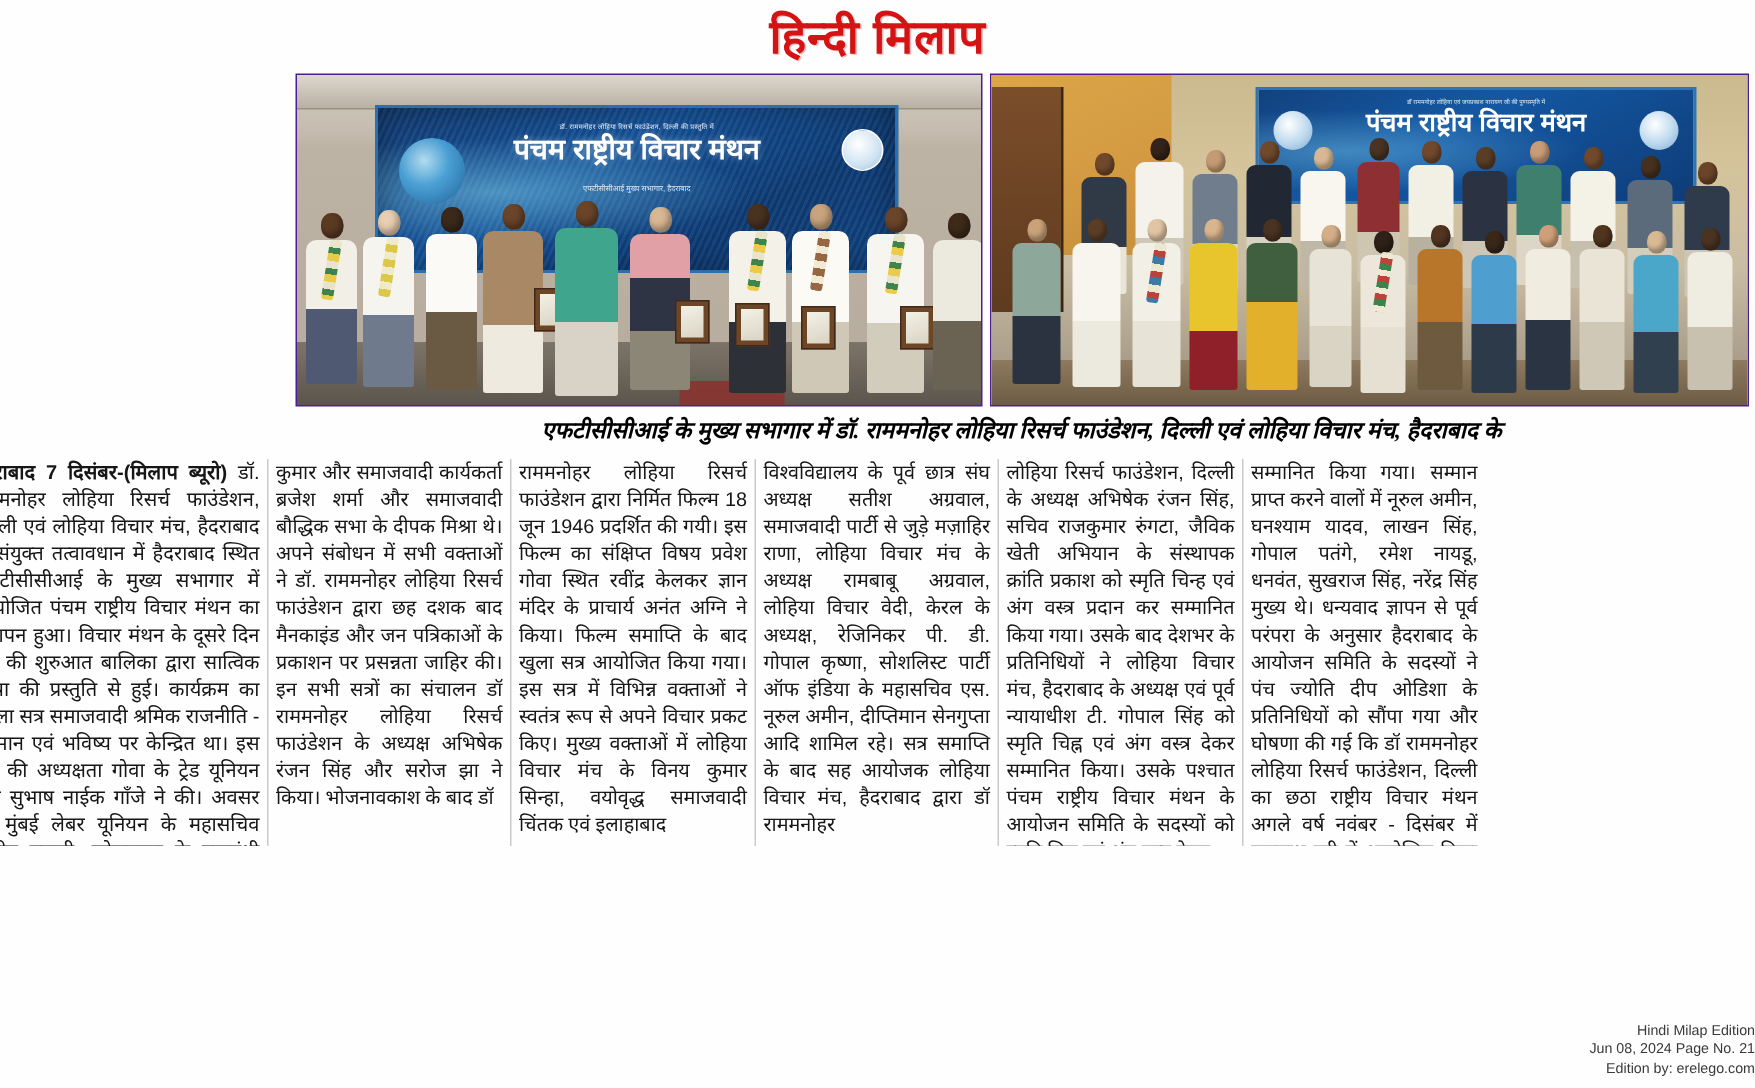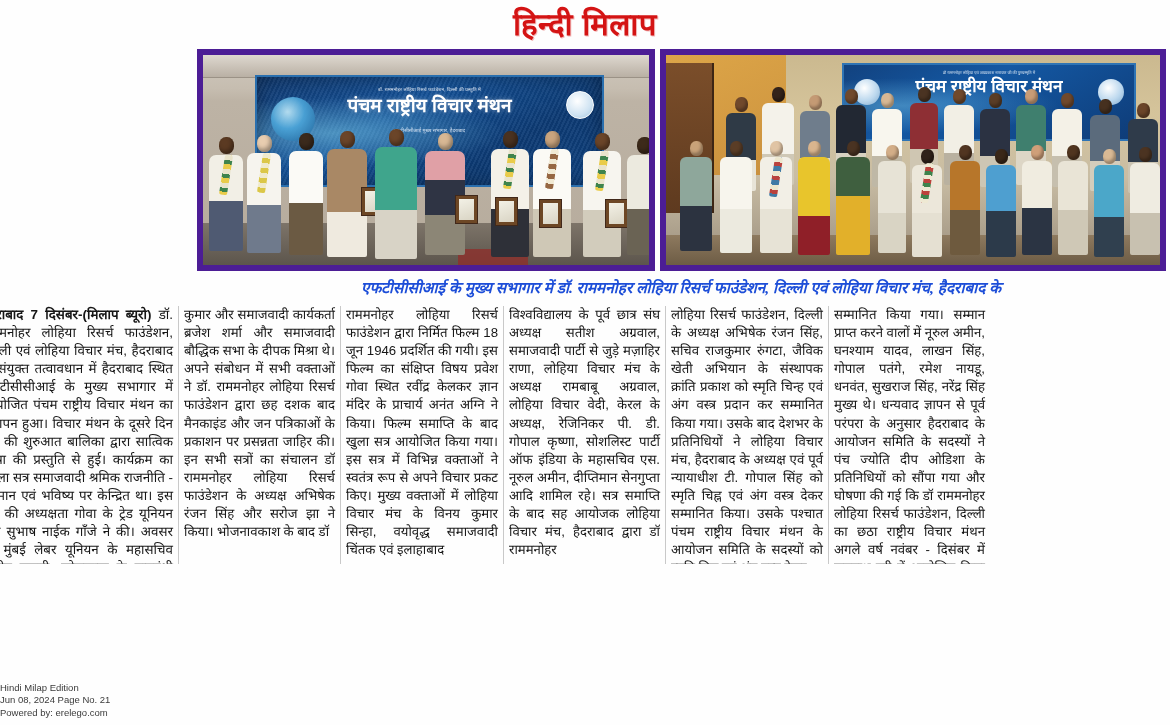--- a/index.html
+++ b/index.html
@@ -53,21 +53,21 @@
   .media-row{
     display:flex;
     gap:5px;
     padding:0 0 0 197px;
     height:222px;
     box-sizing:border-box;
   }
   .photo{
     position:relative;
     overflow:hidden;
-    border:6px solid #4c1d95;
+    border:1px solid #4c1d95;
     box-sizing:border-box;
     flex:0 0 auto;
     padding-left:40px;
   }
   .photo-left{width:458px;height:222px;}
   .photo-right{width:506px;height:222px;}
 
   
   .hall{
     position:absolute;inset:0;
@@ -199,21 +199,21 @@
   .caption{
     padding:6px 8px 6px 200px;
     text-align:center;
   }
   .caption-text{
     font-family:"Liberation Serif", serif;
     font-style:italic;
     font-weight:bold;
     font-size:15.4px;
     line-height:21px;
-    color:#1d4ed8;
+    color:#000000;
     display:block;
   }
 
   
   .body-cols{
     display:flex;
     padding:0;
     margin-top:2px;
     height:258px;
     overflow:hidden;
@@ -241,21 +241,21 @@
     text-justify:inter-word;
     word-spacing:-0.2px;
   }
   .col-0 p{font-size:13.4px;}
   .dateline{font-weight:bold;}
 
   
   .footer{
     position:absolute;
     left:0;bottom:6px;width:100%;
-    text-align:left;
+    text-align:right;
     font-family:"Liberation Sans", sans-serif;
     font-size:9.5px;
     line-height:12.5px;
     color:#3a3a3a;
   }
   .footer div{display:block;}
 </style>
 </head>
 <body>
 
@@ -472,16 +472,16 @@
       <p>लोहिया रिसर्च फाउंडेशन, दिल्ली के अध्यक्ष अभिषेक रंजन सिंह, सचिव राजकुमार रुंगटा, जैविक खेती अभियान के संस्थापक क्रांति प्रकाश को स्मृति चिन्ह एवं अंग वस्त्र प्रदान कर सम्मानित किया गया। उसके बाद देशभर के प्रतिनिधियों ने लोहिया विचार मंच, हैदराबाद के अध्यक्ष एवं पूर्व न्यायाधीश टी. गोपाल सिंह को स्मृति चिह्न एवं अंग वस्त्र देकर सम्मानित किया। उसके पश्चात पंचम राष्ट्रीय विचार मंथन के आयोजन समिति के सदस्यों को स्मृति चिह्न एवं अंग वस्त्र देकर</p>
     </div>
     <div class="col col-5">
       <p>सम्मानित किया गया। सम्मान प्राप्त करने वालों में नूरुल अमीन, घनश्याम यादव, लाखन सिंह, गोपाल पतंगे, रमेश नायडू, धनवंत, सुखराज सिंह, नरेंद्र सिंह मुख्य थे।  धन्यवाद ज्ञापन से पूर्व परंपरा के अनुसार हैदराबाद के आयोजन समिति के सदस्यों ने पंच ज्योति दीप ओडिशा के प्रतिनिधियों को सौंपा गया और घोषणा की गई कि डॉ राममनोहर लोहिया रिसर्च फाउंडेशन, दिल्ली का छठा राष्ट्रीय विचार मंथन अगले वर्ष नवंबर - दिसंबर में जगन्नाथ पुरी में आयोजित किया जाएगा।</p>
     </div>
   </div>
 
   <div class="footer">
     <div>Hindi Milap Edition</div>
     <div>Jun 08, 2024 Page No. 21</div>
-    <div>Powered by: erelego.com</div>
+    <div>Edition by: erelego.com</div>
   </div>
 
 </div>
 
 </body></html>

